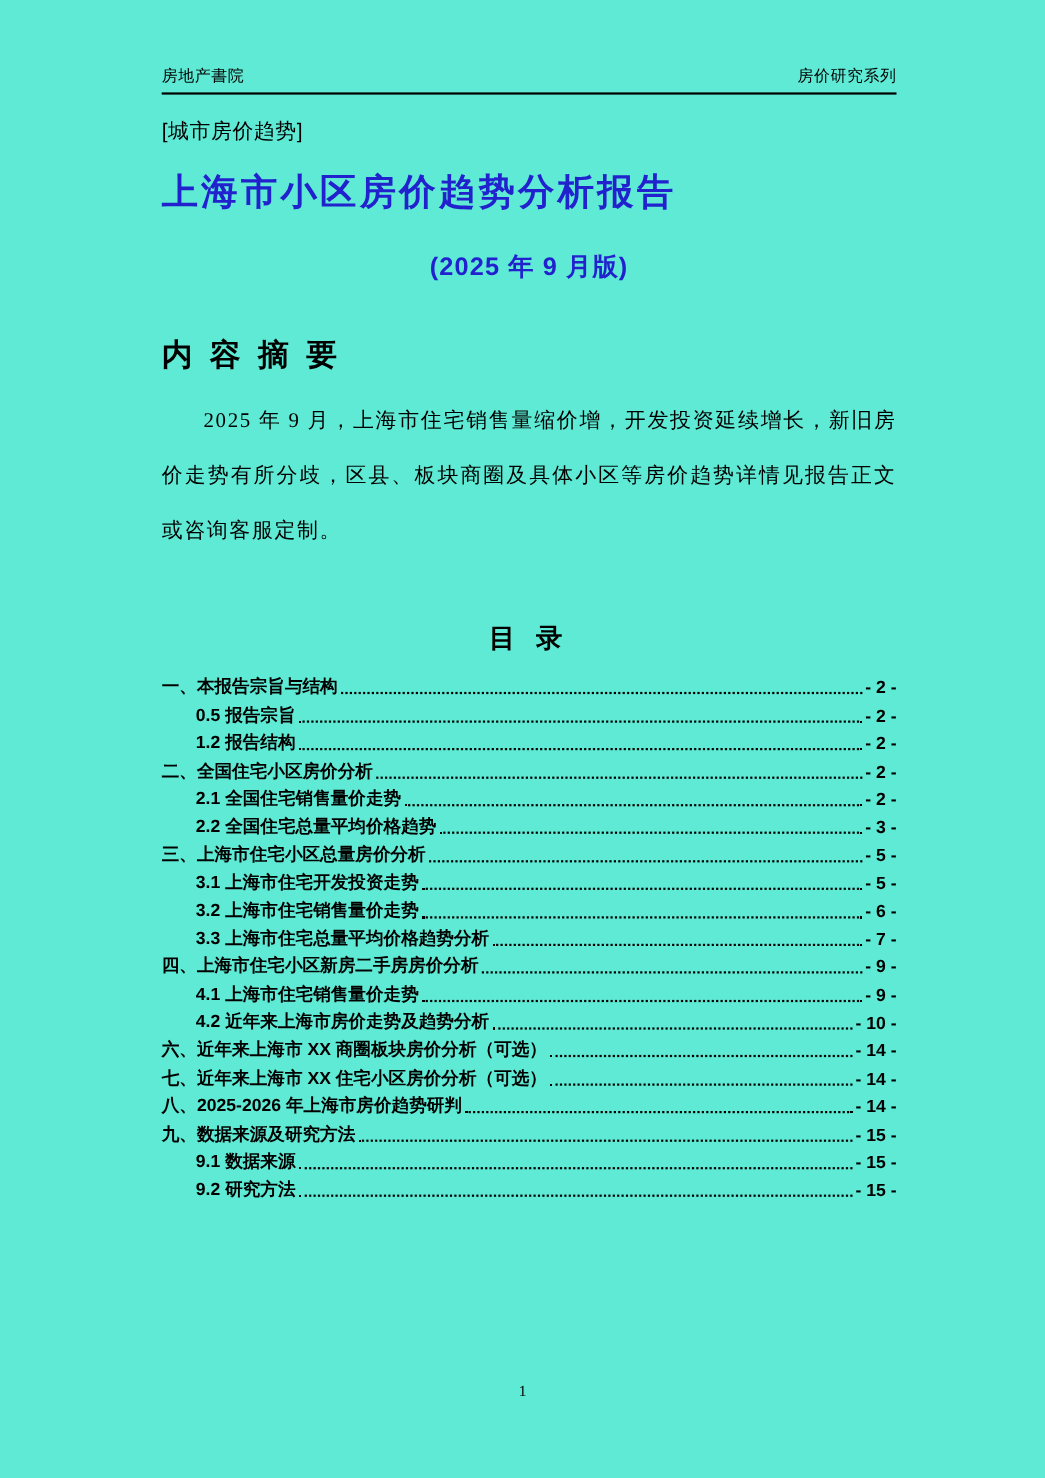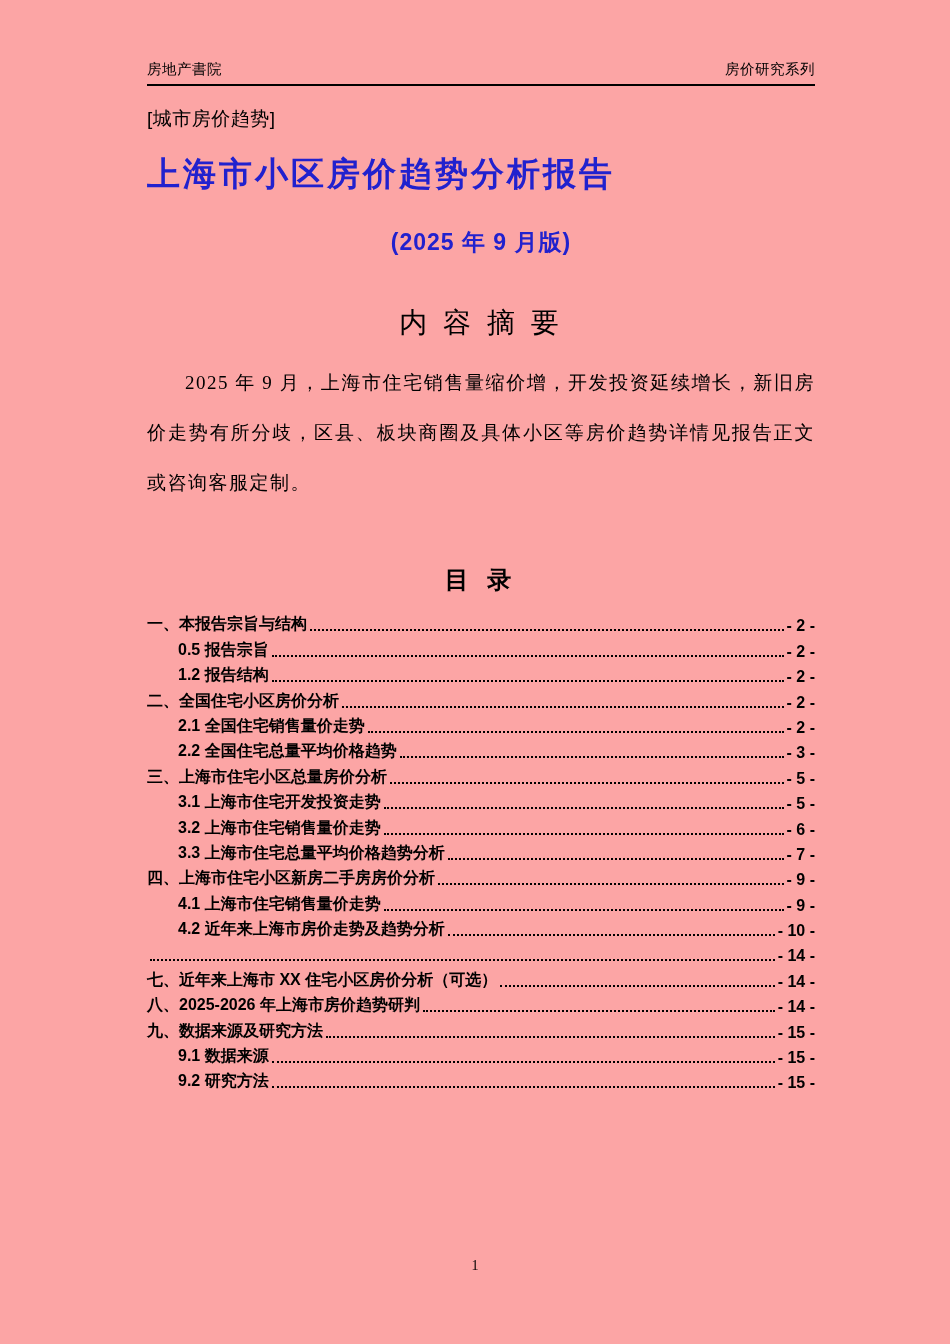--- a/index.html
+++ b/index.html
@@ -1,21 +1,21 @@
 <!DOCTYPE html>
 <html><head>
 <meta charset="utf-8">
 <style>
   * { margin: 0; padding: 0; box-sizing: border-box; }
   html, body { background: #e8e8e8; }
   .page {
     position: relative;
     width: 950px;
     height: 1344px;
-    background: #fca5a5;
+    background: #5eead4;
     margin: 0 auto;
     overflow: hidden;
     font-family: "Liberation Sans", sans-serif;
     color: #000;
   }
   .content {
     position: absolute;
     left: 147px;
     top: 0;
     width: 668px;
@@ -47,23 +47,23 @@
   }
   .doc-subtitle {
     margin-top: 30px;
     text-align: center;
     font-size: 23px;
     font-weight: bold;
     letter-spacing: 1px;
   }
   .abstract-heading {
     margin-top: 46px;
-    text-align: center;
+    text-align: left;
     font-size: 28px;
-    font-weight: normal;
+    font-weight: bold;
     letter-spacing: 4px;
   }
   .abstract-body {
     margin-top: 16px;
     font-family: "Liberation Serif", "DejaVu Serif", serif;
     font-size: 19px;
     line-height: 50px;
     text-align: justify;
     text-indent: 2em;
     letter-spacing: 1.5px;
@@ -188,20 +188,21 @@
           <span class="toc-label">4.1 上海市住宅销售量价走势</span>
           <span class="toc-dots"></span>
           <span class="toc-page">- 9 -</span>
         </div>
         <div class="toc-row lvl2">
           <span class="toc-label">4.2 近年来上海市房价走势及趋势分析</span>
           <span class="toc-dots"></span>
           <span class="toc-page">- 10 -</span>
         </div>
         <div class="toc-row">
+          <span class="toc-label">六、近年来上海市 XX 商圈板块房价分析（可选）</span>
           <span class="toc-dots"></span>
           <span class="toc-page">- 14 -</span>
         </div>
         <div class="toc-row">
           <span class="toc-label">七、近年来上海市 XX 住宅小区房价分析（可选）</span>
           <span class="toc-dots"></span>
           <span class="toc-page">- 14 -</span>
         </div>
         <div class="toc-row">
           <span class="toc-label">八、2025-2026 年上海市房价趋势研判</span>

